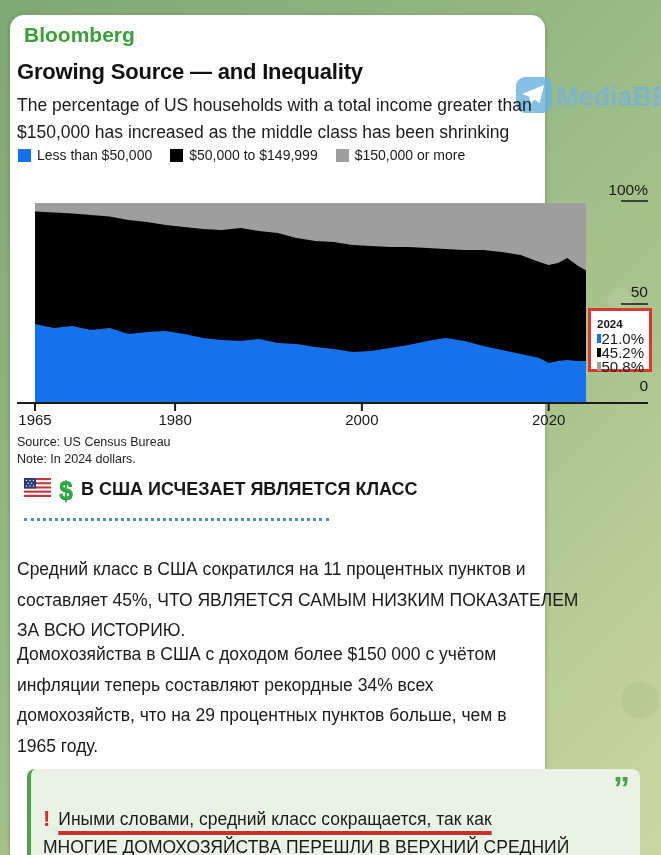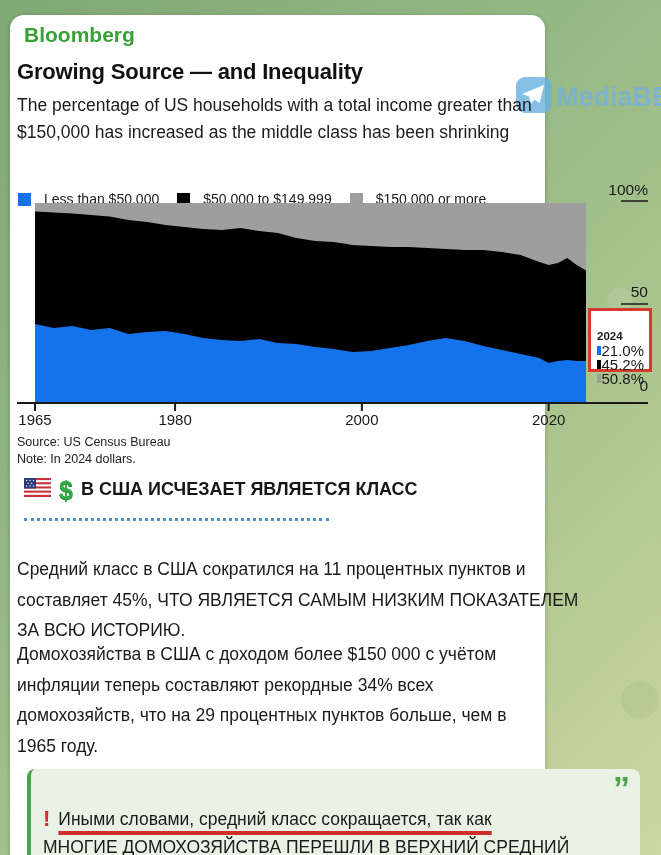--- a/index.html
+++ b/index.html
@@ -15,28 +15,28 @@
   .card { position:absolute; left:10px; top:15px; width:535px; height:840px;
     background:#ffffff; border-radius:14px 14px 0 0; box-shadow:0 1px 4px rgba(0,0,0,.25); }
 
   .brand { position:absolute; left:14px; top:8px; font-size:21px; font-weight:700; color:#39a038; }
   .title { position:absolute; left:7px; top:44px; font-size:22px; font-weight:700; color:#111; letter-spacing:-0.2px; }
   .subtitle { position:absolute; left:7px; top:77px; width:626px; font-size:17.5px; line-height:27px;
     color:#1b1b1b; white-space:pre-line; }
 
   .legend { position:absolute; left:8px; top:132px; display:flex; gap:18px; align-items:center;
     font-size:14px; color:#1b1b1b; }
-  .legend-item { display:flex; align-items:center; gap:13px;margin-top:44px; }
+  .legend-item { display:flex; align-items:center; gap:6px; }
   .legend-swatch { width:13px; height:13px; display:inline-block; }
 
   .chartwrap { position:absolute; left:0; top:148px; width:648px; height:267px; }
   svg text { font-family:"Liberation Sans","DejaVu Sans",sans-serif; }
 
   .callout { position:absolute; left:578px; top:145px; width:64px; height:64px;
-    border:3px solid #d63a2f; background:#fff; padding:18px 5px 2px 6px; }
+    border:3px solid #d63a2f; background:#fff; padding:6px 5px 2px 6px; }
   .co-year { font-size:11.5px; font-weight:700; color:#1a1a1a; line-height:14px; }
   .co-row { display:flex; align-items:center; justify-content:space-between; height:14px; }
   .co-sq { width:9px; height:9px; display:inline-block; }
   .co-val { font-size:15px; color:#1a1a1a; }
 
   .source { position:absolute; left:7px; top:419px; font-size:12.5px; line-height:16.5px; color:#222; }
 
   .headline { position:absolute; left:14px; top:463px; display:flex; align-items:center; gap:8px; }
   .headline-text { font-size:18px; font-weight:700; color:#161616; }
   .dollar { font-size:25px; font-weight:700; color:#2fae48; text-shadow:0 1px 0 #1d7a30; line-height:20px; }

